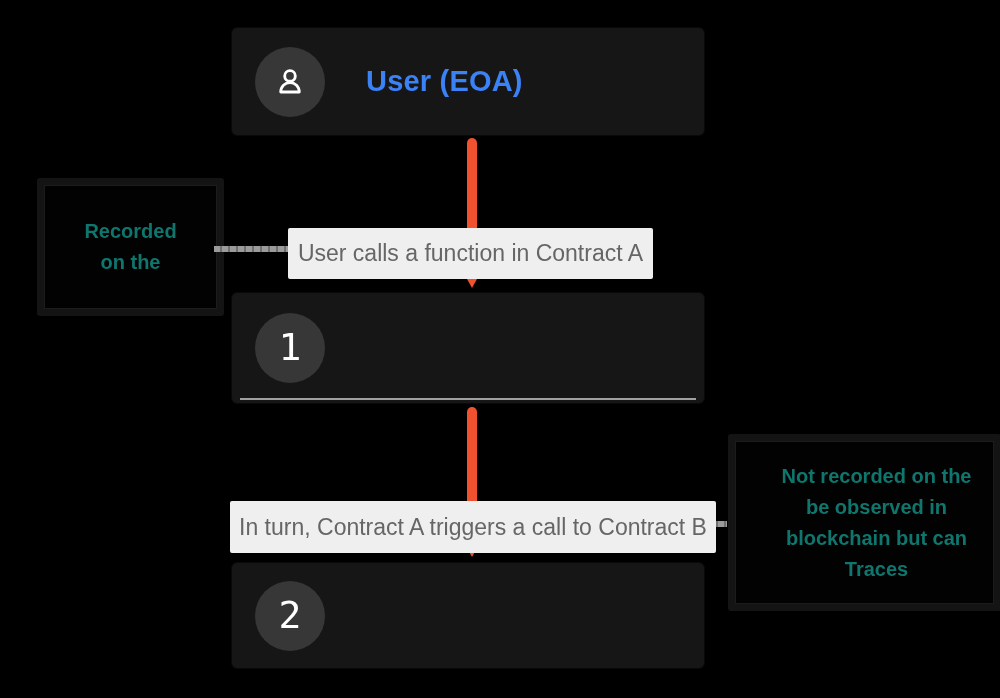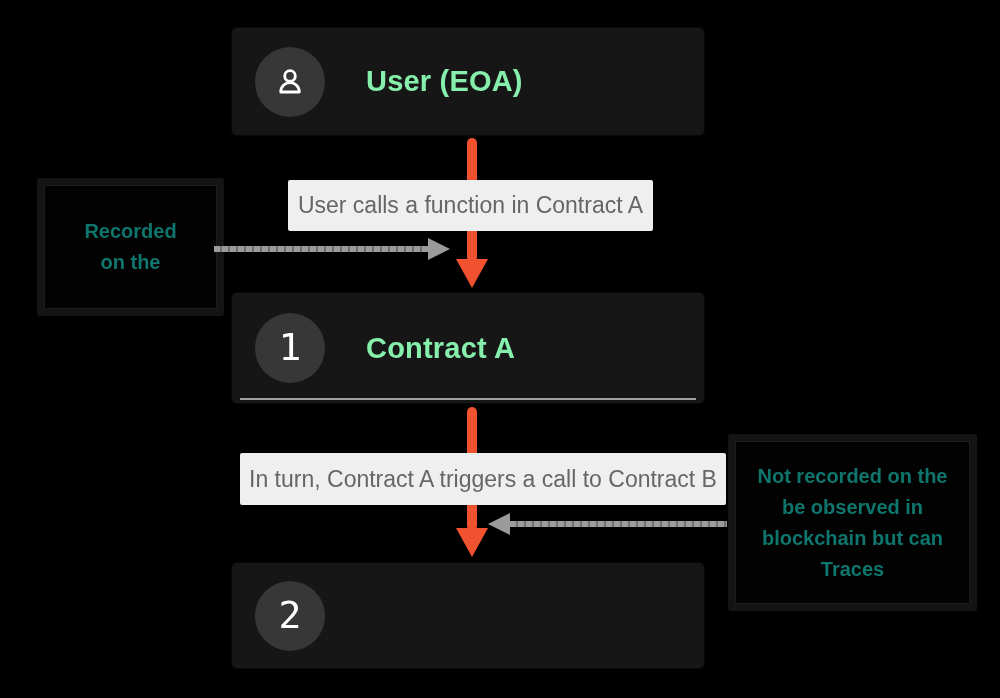--- a/index.html
+++ b/index.html
@@ -14,44 +14,44 @@
   }
   .node .badge{
     width:70px;height:70px;border-radius:50%;background:#373737;margin-left:23px;
     display:flex;align-items:center;justify-content:center;flex:0 0 auto;
   }
   .node .badge .digit{
     font-family:"DejaVu Sans Mono",monospace;font-size:38px;color:#fff;font-weight:400;
     line-height:1;padding-bottom:2px;
   }
   .node .title{
-    margin-left:41px;color:#86efac;font-weight:bold;font-size:29px;letter-spacing:.2px;
+    margin-left:41px;color:#3b82f6;font-weight:bold;font-size:29px;letter-spacing:.2px;
   }
   #node-user{top:28px;height:107px;}
   #node-a{top:293px;height:110px;}
   #node-b{top:563px;height:105px;}
   .base-line{ 
     position:absolute;left:8px;right:8px;bottom:3px;height:2px;background:#b9b9b9;opacity:.85;
   }
   
   .o-line{position:absolute;left:467px;width:10px;background:#f0512f;border-radius:5px;z-index:1;}
   #o-line-1{top:138px;height:124px;}
   #o-line-2{top:407px;height:124px;}
   .o-head{position:absolute;left:456px;width:0;height:0;z-index:1;
     border-left:16px solid transparent;border-right:16px solid transparent;
     border-top:29px solid #f0512f;}
   #o-head-1{top:259px;}
   #o-head-2{top:528px;}
   
   .edge-label{
     position:absolute;background:#efefef;color:#666;z-index:2;border-radius:2px;
-    display:flex;align-items:center;justify-content:center;font-size:23px;
+    display:flex;align-items:center;justify-content:center;font-size:23px;margin-top:48px;
   }
   #edge-label-1{left:288px;top:180px;width:365px;height:51px;}
-  #edge-label-2{left:240px;top:453px;width:486px;height:52px;}
+  #edge-label-2{left:230px;top:453px;width:486px;height:52px;}
   
   .g-line{
     position:absolute;height:6px;z-index:1;
     background:repeating-linear-gradient(90deg,#9b9b9b 0 6px,#6f6f6f 6px 8px);
   }
   #g-line-left{left:214px;top:246px;width:214px;}
   #g-line-right{left:510px;top:521px;width:217px;}
   .g-head{position:absolute;width:0;height:0;z-index:1;}
   #g-head-left{left:428px;top:238px;
     border-top:11px solid transparent;border-bottom:11px solid transparent;
@@ -60,21 +60,21 @@
     border-top:11px solid transparent;border-bottom:11px solid transparent;
     border-right:22px solid #9b9b9b;}
   
   .note{
     position:absolute;border:7px solid #141414;background:#020202;border-radius:3px;
     display:flex;flex-direction:column;align-items:center;justify-content:center;
     color:#0f766e;font-weight:bold;font-size:20px;line-height:31px;text-align:center;
     box-shadow:inset 0 0 0 1px #1c1c1c;
   }
   #note-left{left:37px;top:178px;width:173px;height:124px;}
-  #note-right{left:728px;top:434px;width:235px;height:163px;}
+  #note-right{left:728px;top:434px;width:235px;height:163px;padding-left:24px;}
   .person-svg{display:block;}
 </style>
 </head>
 <body>
 
 <div class="stage">
 
   <div class="o-line" id="o-line-1"></div>
   <div class="o-head" id="o-head-1"></div>
   <div class="o-line" id="o-line-2"></div>
@@ -101,21 +101,20 @@
 
   <div class="note" id="note-left">
     <span>Recorded</span>
     <span>on the</span>
   </div>
 
   <div class="node" id="node-a">
     <div class="badge">
       <span class="digit">1</span>
     </div>
-    <div class="title">Contract A</div>
     <div class="base-line"></div>
   </div>
 
   <div class="edge-label" id="edge-label-2">
     <span>In turn, Contract A triggers a call to Contract B</span>
   </div>
 
   <div class="note" id="note-right">
     <span>Not recorded on the</span>
     <span>be observed in</span>

